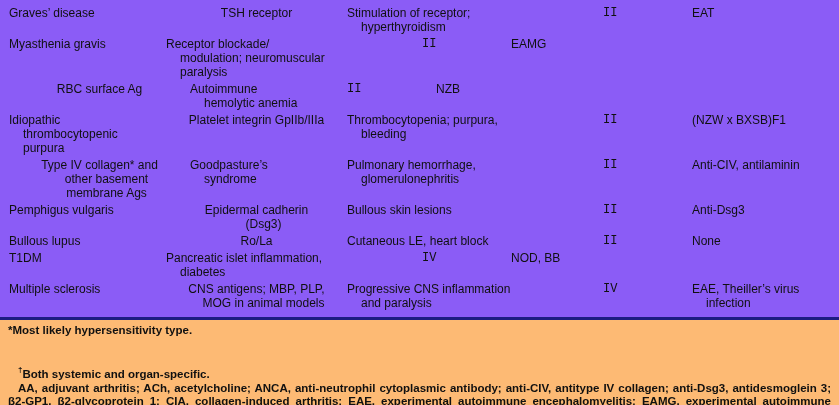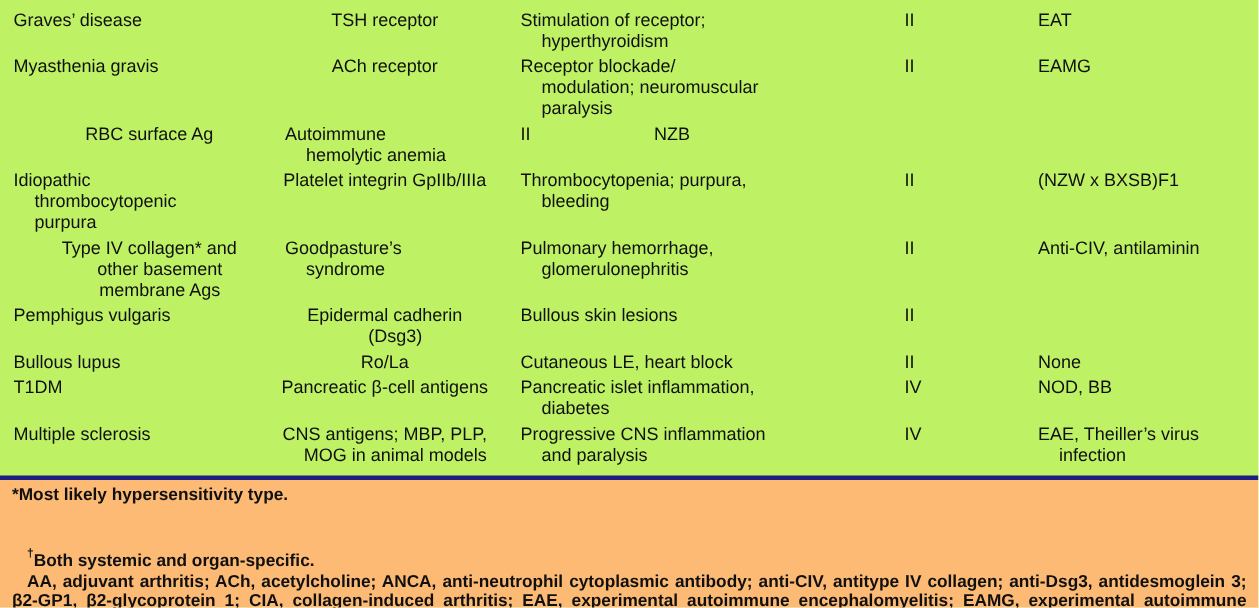--- a/index.html
+++ b/index.html
@@ -6,21 +6,21 @@
     margin: 0;
     padding: 0;
     background: #ffffff;
     width: 839px;
     height: 405px;
     overflow: hidden;
     font-family: "Liberation Sans", "DejaVu Sans", sans-serif;
     color: #101010;
   }
   .table-area {
-    background: #bef264;
+    background: #8b5cf6;
     padding: 6px 0 4px 0;
     border-bottom: 3px solid #1d1d82;
     box-sizing: border-box;
   }
   .row {
     display: flex;
     align-items: flex-start;
     padding-left: 9px;
     margin-bottom: 3px;
     font-size: 12px;
@@ -29,21 +29,21 @@
   .c {
     padding-left: 14px;
     text-indent: -14px;
     white-space: pre-line;
     box-sizing: border-box;
     flex: 0 0 auto;
   }
   .c1 { width: 157px; }
   .c2 { width: 181px; text-align: center; }
   .c3 { width: 256px; }
-  .c4 { width: 89px; }
+  .c4 { width: 89px; font-family: Liberation Mono, monospace; }
   .c5 { flex: 1 1 auto; }
   .footnotes {
     background: #fdba74;
     padding: 4px 8px 0 8px;
     font-size: 11.5px;
     line-height: 13px;
     font-weight: bold;
   }
   .fn { margin: 0 0 1px 0; }
   .fn-indent { text-indent: 10px; margin-top: 31px; }
@@ -68,21 +68,20 @@
     <div class="c c1">Graves’ disease</div>
     <div class="c c2">TSH receptor</div>
     <div class="c c3">Stimulation of receptor;
 hyperthyroidism</div>
     <div class="c c4">II</div>
     <div class="c c5">EAT</div>
   </div>
 
   <div class="row">
     <div class="c c1">Myasthenia gravis</div>
-    <div class="c c2">ACh receptor</div>
     <div class="c c3">Receptor blockade/
 modulation; neuromuscular
 paralysis</div>
     <div class="c c4">II</div>
     <div class="c c5">EAMG</div>
   </div>
 
   <div class="row">
     <div class="c c2">RBC surface Ag</div>
     <div class="c c1">Autoimmune
@@ -113,33 +112,33 @@
     <div class="c c4">II</div>
     <div class="c c5">Anti-CIV, antilaminin</div>
   </div>
 
   <div class="row">
     <div class="c c1">Pemphigus vulgaris</div>
     <div class="c c2">Epidermal cadherin
 (Dsg3)</div>
     <div class="c c3">Bullous skin lesions</div>
     <div class="c c4">II</div>
+    <div class="c c5">Anti-Dsg3</div>
   </div>
 
   <div class="row">
     <div class="c c1">Bullous lupus</div>
     <div class="c c2">Ro/La</div>
     <div class="c c3">Cutaneous LE, heart block</div>
     <div class="c c4">II</div>
     <div class="c c5">None</div>
   </div>
 
   <div class="row">
     <div class="c c1">T1DM</div>
-    <div class="c c2">Pancreatic β-cell antigens</div>
     <div class="c c3">Pancreatic islet inflammation,
 diabetes</div>
     <div class="c c4">IV</div>
     <div class="c c5">NOD, BB</div>
   </div>
 
   <div class="row">
     <div class="c c1">Multiple sclerosis</div>
     <div class="c c2">CNS antigens; MBP, PLP,
 MOG in animal models</div>

